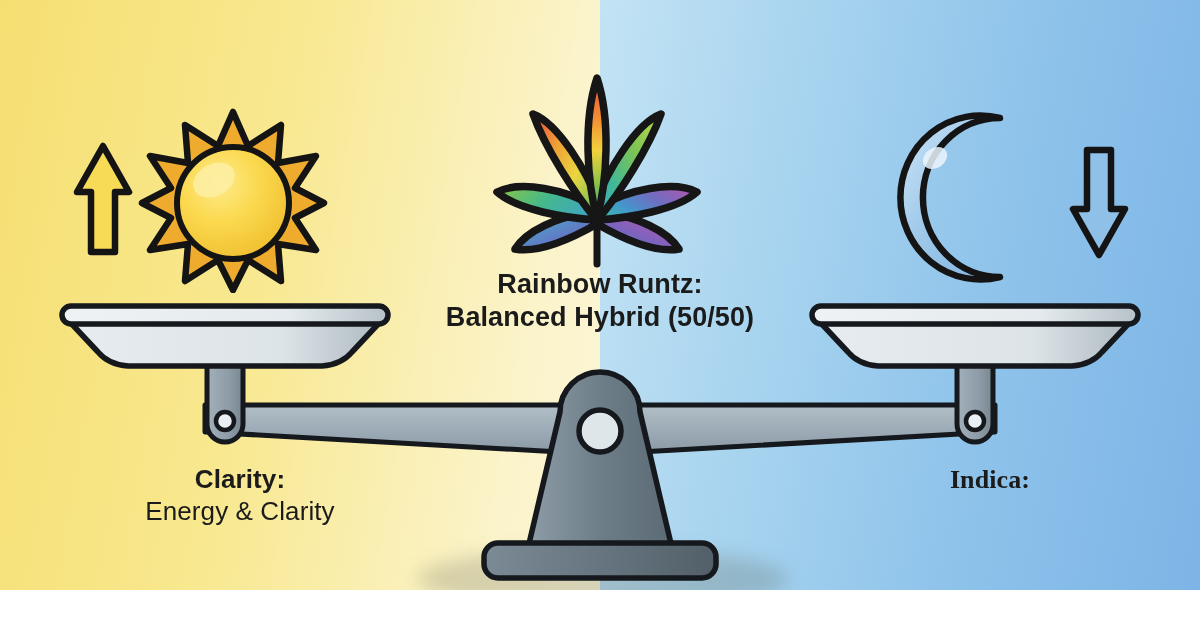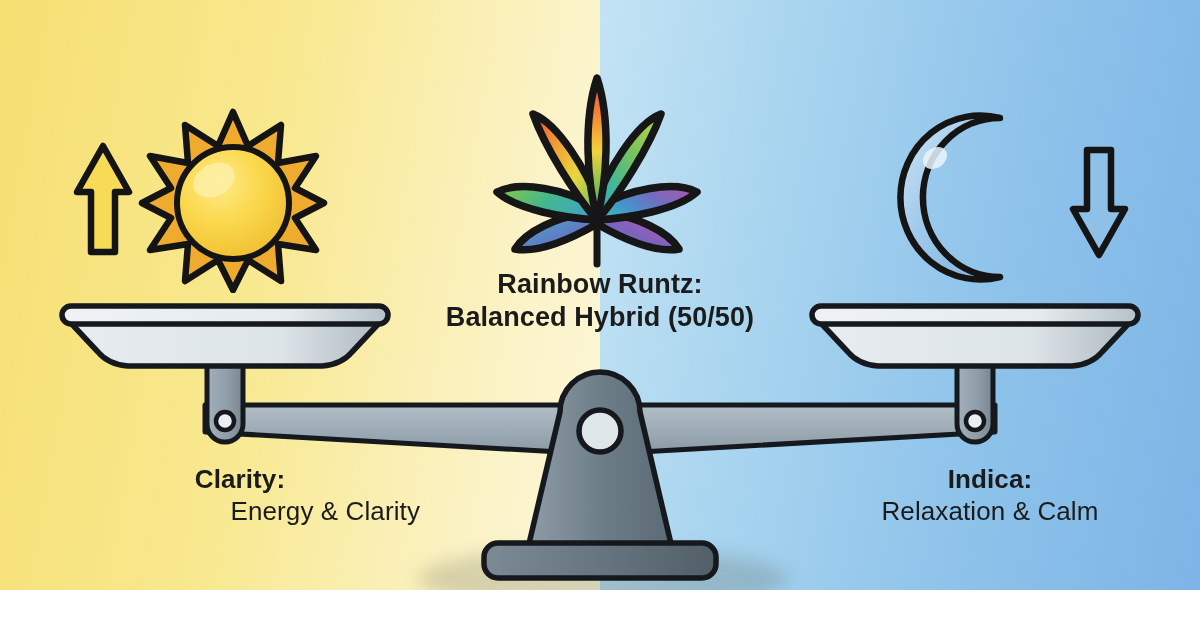--- a/index.html
+++ b/index.html
@@ -79,27 +79,27 @@
     width: 600px;
   }
   .center-label .t1 { font-size: 27px; }
   .center-label .t2 { font-size: 27px; font-weight: bold; }
 
   .left-label {
     left: 60px; top: 464px;
     width: 360px;
   }
   .left-label .t1 { font-size: 26px; }
-  .left-label .t2 { font-size: 26px; text-align: right; }
+  .left-label .t2 { font-size: 26px; }
 
   .right-label {
     left: 810px; top: 464px;
     width: 360px;
   }
-  .right-label .t1 { font-size: 26px; }
+  .right-label .t1 { font-size: 26px; font-family: Liberation Serif, serif; }
   .right-label .t2 { font-size: 26px; }
 </style>
 </head>
 <body>
 
 <div class="canvas">
 
   <div class="bg-left"></div>
   <div class="bg-right"></div>
 
@@ -282,16 +282,15 @@
     <span class="t2">Balanced Hybrid (50/50)</span>
   </div>
 
   <div class="label left-label">
     <span class="t1">Clarity:</span>
     <span class="t2">Energy &amp; Clarity</span>
   </div>
 
   <div class="label right-label">
     <span class="t1">Indica:</span>
-    <span class="t2">Relaxation &amp; Calm</span>
   </div>
 
 </div>
 
 </body></html>

